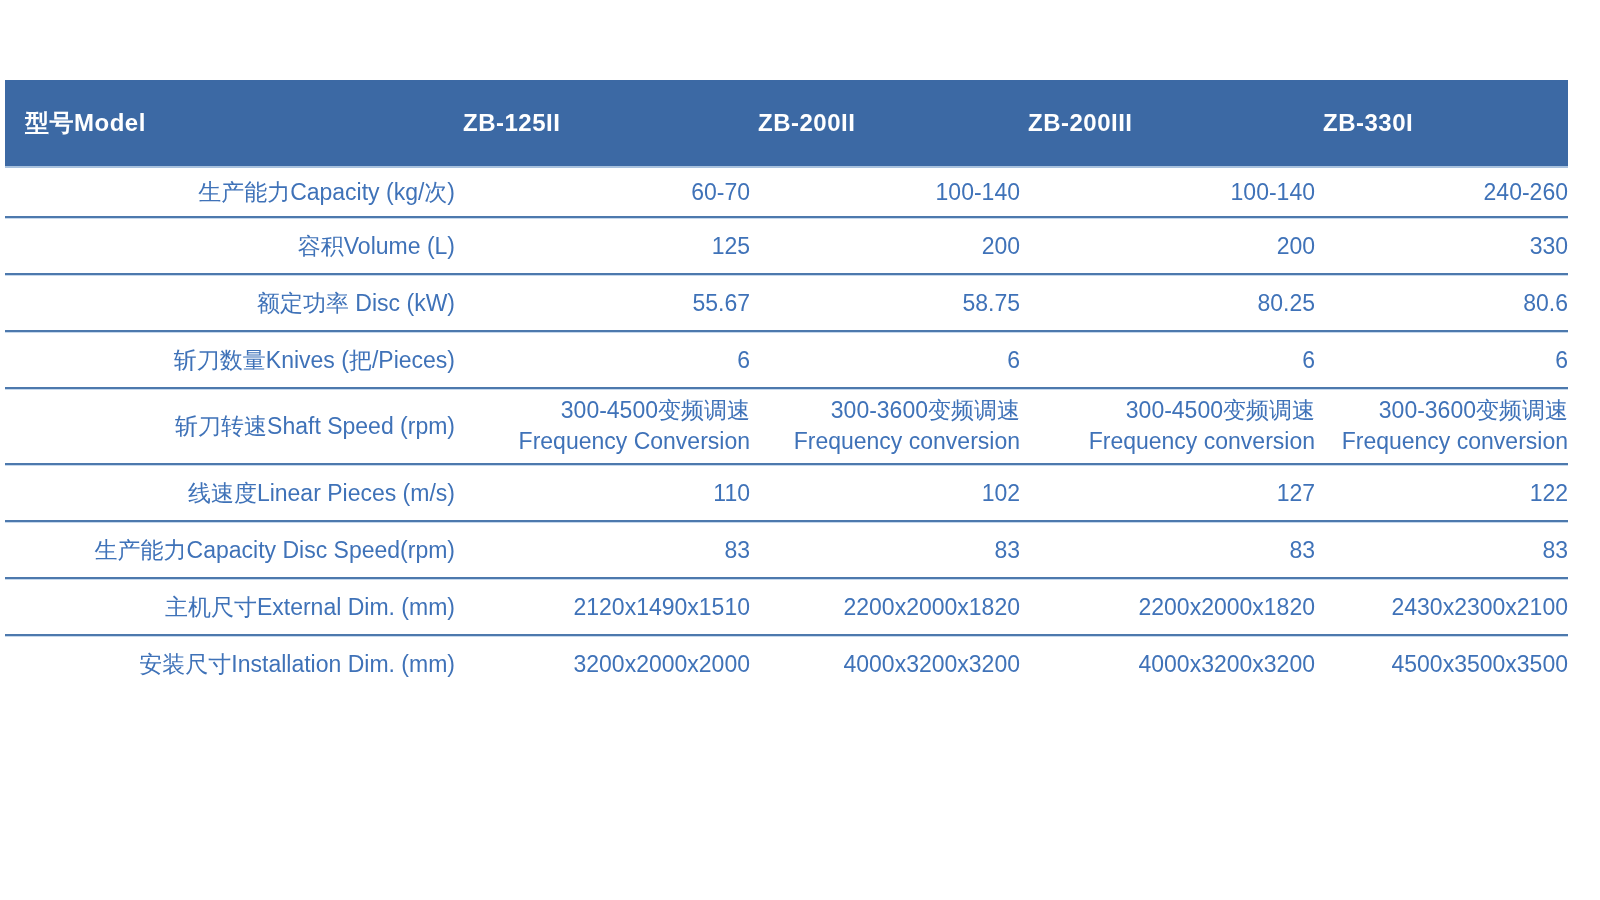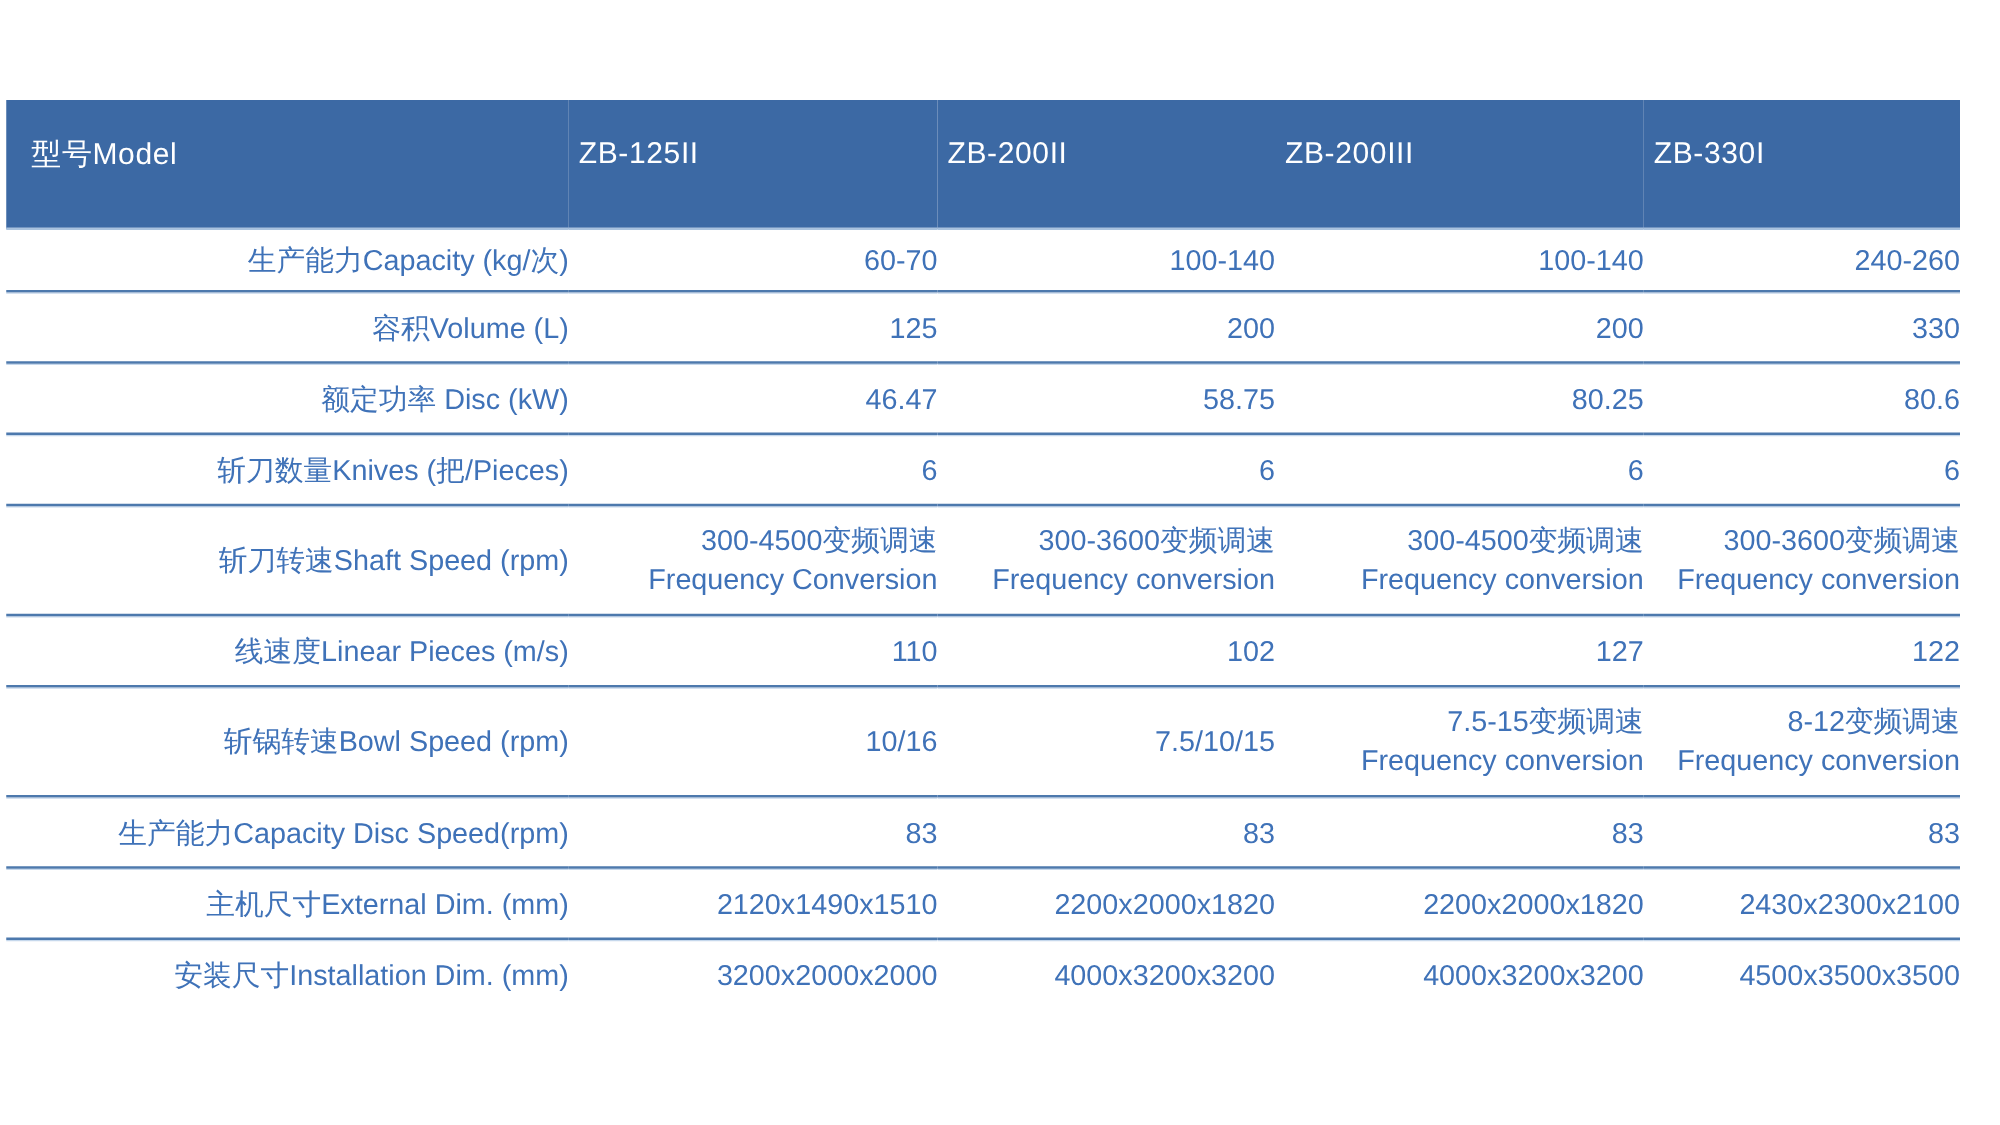--- a/index.html
+++ b/index.html
@@ -22,26 +22,26 @@
   }
   table.spec {
     border-collapse: collapse;
     table-layout: fixed;
     width: 100%;
   }
   table.spec thead th {
     background: var(--header-bg, #3c69a4);
     color: var(--header-fg, #ffffff);
     font-size: 24px;
-    font-weight: normal;
+    font-weight: bold;
     letter-spacing: 0.5px;
     text-align: left;
     height: 86px;
     vertical-align: middle;
-    padding: 0 0 16px 8px;
+    padding: 0 0 0 8px;
     border-bottom: 2px solid var(--header-edge, #a9c2de);
   }
   table.spec thead th:first-child {
     padding-left: 20px;
   }
   table.spec tbody td {
     font-size: 23px;
     color: var(--body-fg, #3f72b8);
     vertical-align: middle;
     text-align: right;
@@ -53,21 +53,21 @@
   table.spec tbody td:first-child {
     padding-left: 20px;
   }
   table.spec tbody tr {
     height: 57px;
   }
   table.spec tbody tr.first {
     height: 50px;
   }
   table.spec tbody tr.tall {
-    height: 88px;
+    height: 76px;
   }
   table.spec tbody tr.divided td {
     border-top: 2px solid var(--divider-dark, #4d79ad);
     box-shadow: inset 0 1px 0 var(--divider-light, #c6d8ec);
   }
   .cell-line {
     line-height: 31px;
   }
 </style>
 </head>
@@ -101,21 +101,21 @@
         </tr>
         <tr class="divided">
           <td>容积Volume (L)</td>
           <td>125</td>
           <td>200</td>
           <td>200</td>
           <td>330</td>
         </tr>
         <tr class="divided">
           <td>额定功率 Disc (kW)</td>
-          <td>46.47</td>
+          <td>55.67</td>
           <td>58.75</td>
           <td>80.25</td>
           <td>80.6</td>
         </tr>
         <tr class="divided">
           <td>斩刀数量Knives (把/Pieces)</td>
           <td>6</td>
           <td>6</td>
           <td>6</td>
           <td>6</td>
@@ -139,33 +139,20 @@
             <div class="cell-line">Frequency conversion</div>
           </td>
         </tr>
         <tr class="divided">
           <td>线速度Linear Pieces (m/s)</td>
           <td>110</td>
           <td>102</td>
           <td>127</td>
           <td>122</td>
         </tr>
-        <tr class="divided tall">
-          <td>斩锅转速Bowl Speed (rpm)</td>
-          <td>10/16</td>
-          <td>7.5/10/15</td>
-          <td>
-            <div class="cell-line">7.5-15变频调速</div>
-            <div class="cell-line">Frequency conversion</div>
-          </td>
-          <td>
-            <div class="cell-line">8-12变频调速</div>
-            <div class="cell-line">Frequency conversion</div>
-          </td>
-        </tr>
         <tr class="divided">
           <td>生产能力Capacity Disc Speed(rpm)</td>
           <td>83</td>
           <td>83</td>
           <td>83</td>
           <td>83</td>
         </tr>
         <tr class="divided">
           <td>主机尺寸External Dim. (mm)</td>
           <td>2120x1490x1510</td>

